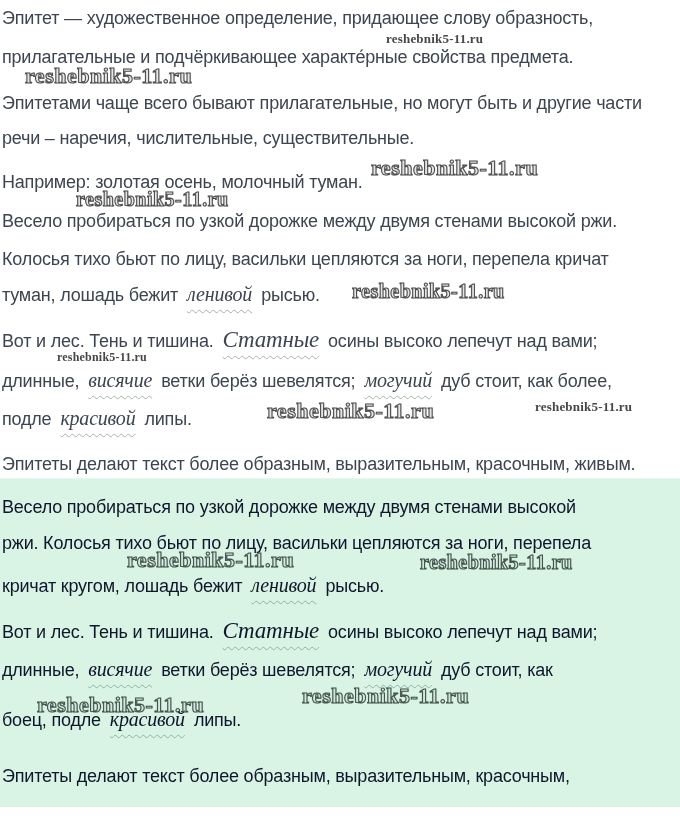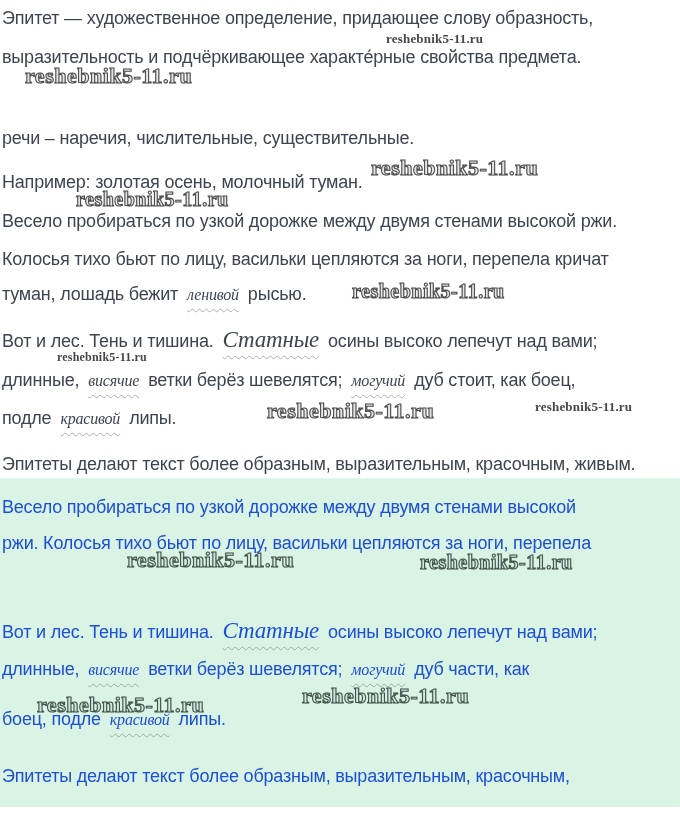--- a/index.html
+++ b/index.html
@@ -10,21 +10,21 @@
     color:#3d4550;
   }
   .ln{
     position:absolute;left:2px;white-space:nowrap;
     font-size:18px;line-height:24px;letter-spacing:-0.2px;
   }
   .bold{font-weight:normal;}
   .ep{
     font-family:"Liberation Serif", serif;
     font-style:italic;
-    font-size:16px;
+    font-size:20px;
     margin:0 9px;
     text-decoration:underline;
     text-decoration-style:wavy;
     text-decoration-color:#a8b2ac;
     text-decoration-thickness:1px;
     text-underline-offset:8px;
   }
   .ep-lg{font-size:23px;}
   .green .ep{text-decoration-color:#8fb3a3;}
   .wm{
@@ -46,33 +46,34 @@
   .wm-solid{color:#474747;}
   .wm-xl{font-size:22px;}
   .wm-lg{font-size:20px;}
   .wm-sm{font-size:13px;letter-spacing:0.2px;}
   .wm-xs{font-size:12px;letter-spacing:0.2px;}
   .green-box{
     position:absolute;left:0;top:478px;width:680px;height:328px;
     background:#d9f3e5;
     border-top:1px solid #e7f8ee;
   }
-  .green-box .ln{color:#1d4ed8;}
+  .green-box .ln{color:#0f172a;}
 </style>
 </head>
 <body>
 
 <div class="page">
 
   <div class="ln" style="top:6px">Эпитет — художественное определение, придающее слову образность,</div>
   <div class="wm wm-solid wm-sm" style="left:386px;top:31px">reshebnik5-11.ru</div>
-  <div class="ln" style="top:45px">выразительность и подчёркивающее характе́рные свойства предмета.</div>
+  <div class="ln" style="top:45px">прилагательные и подчёркивающее характе́рные свойства предмета.</div>
 
   <div class="wm wm-outline wm-xl" style="left:25px;top:63px">reshebnik5-11.ru</div>
 
+  <div class="ln" style="top:91px">Эпитетами чаще всего бывают прилагательные, но могут быть и другие части</div>
   <div class="ln" style="top:126px">речи – наречия, числительные, существительные.</div>
 
   <div class="wm wm-outline wm-xl" style="left:371px;top:155px">reshebnik5-11.ru</div>
 
   <div class="ln" style="top:170px">
     <span>Например: </span><span class="bold">золотая</span><span> осень, </span><span class="bold">молочный</span><span> туман.</span>
   </div>
 
   <div class="wm wm-outline wm-lg" style="left:76px;top:188px">reshebnik5-11.ru</div>
 
@@ -82,46 +83,49 @@
     <span>туман, лошадь бежит</span><span class="ep">ленивой</span><span>рысью.</span>
   </div>
   <div class="wm wm-outline wm-lg" style="left:352px;top:280px">reshebnik5-11.ru</div>
 
   <div class="ln" style="top:328px">
     <span>Вот и лес. Тень и тишина.</span><span class="ep ep-lg">Статные</span><span>осины высоко лепечут над вами;</span>
   </div>
   <div class="wm wm-solid wm-xs" style="left:57px;top:350px">reshebnik5-11.ru</div>
 
   <div class="ln" style="top:368px">
-    <span>длинные,</span><span class="ep">висячие</span><span>ветки берёз шевелятся;</span><span class="ep">могучий</span><span>дуб стоит, как боец,</span>
+    <span>длинные,</span><span class="ep">висячие</span><span>ветки берёз шевелятся;</span><span class="ep">могучий</span><span>дуб стоит, как более,</span>
   </div>
 
   <div class="wm wm-outline wm-xl" style="left:267px;top:398px">reshebnik5-11.ru</div>
   <div class="wm wm-solid wm-sm" style="left:535px;top:399px">reshebnik5-11.ru</div>
 
   <div class="ln" style="top:406px">
     <span>подле</span><span class="ep">красивой</span><span>липы.</span>
   </div>
 
   <div class="ln" style="top:452px">Эпитеты делают текст более образным, выразительным, красочным, живым.</div>
 
   <div class="green-box green">
     <div class="ln" style="top:16px">Весело пробираться по узкой дорожке между двумя стенами высокой</div>
     <div class="ln" style="top:52px">ржи. Колосья тихо бьют по лицу, васильки цепляются за ноги, перепела</div>
 
     <div class="wm wm-outline wm-green-fill wm-xl" style="left:127px;top:68px">reshebnik5-11.ru</div>
     <div class="wm wm-outline wm-green-fill wm-lg" style="left:420px;top:72px">reshebnik5-11.ru</div>
 
+    <div class="ln" style="top:94px">
+      <span>кричат кругом, лошадь бежит</span><span class="ep">ленивой</span><span>рысью.</span>
+    </div>
 
     <div class="ln" style="top:140px">
       <span>Вот и лес. Тень и тишина.</span><span class="ep ep-lg">Статные</span><span>осины высоко лепечут над вами;</span>
     </div>
 
     <div class="ln" style="top:178px">
-      <span>длинные,</span><span class="ep">висячие</span><span>ветки берёз шевелятся;</span><span class="ep">могучий</span><span>дуб части, как</span>
+      <span>длинные,</span><span class="ep">висячие</span><span>ветки берёз шевелятся;</span><span class="ep">могучий</span><span>дуб стоит, как</span>
     </div>
 
     <div class="wm wm-outline wm-green-fill wm-xl" style="left:302px;top:204px">reshebnik5-11.ru</div>
     <div class="wm wm-outline wm-green-fill wm-xl" style="left:37px;top:213px">reshebnik5-11.ru</div>
 
     <div class="ln" style="top:228px">
       <span>боец, подле</span><span class="ep">красивой</span><span>липы.</span>
     </div>
 
     <div class="ln" style="top:285px">Эпитеты делают текст более образным, выразительным, красочным,</div>

